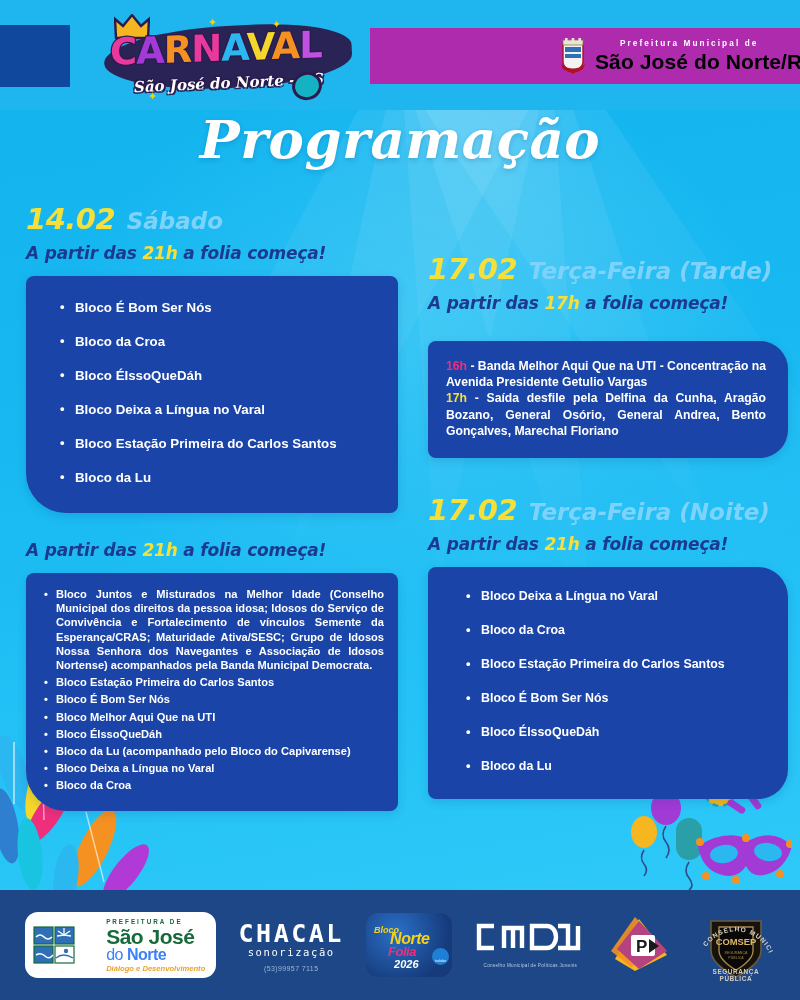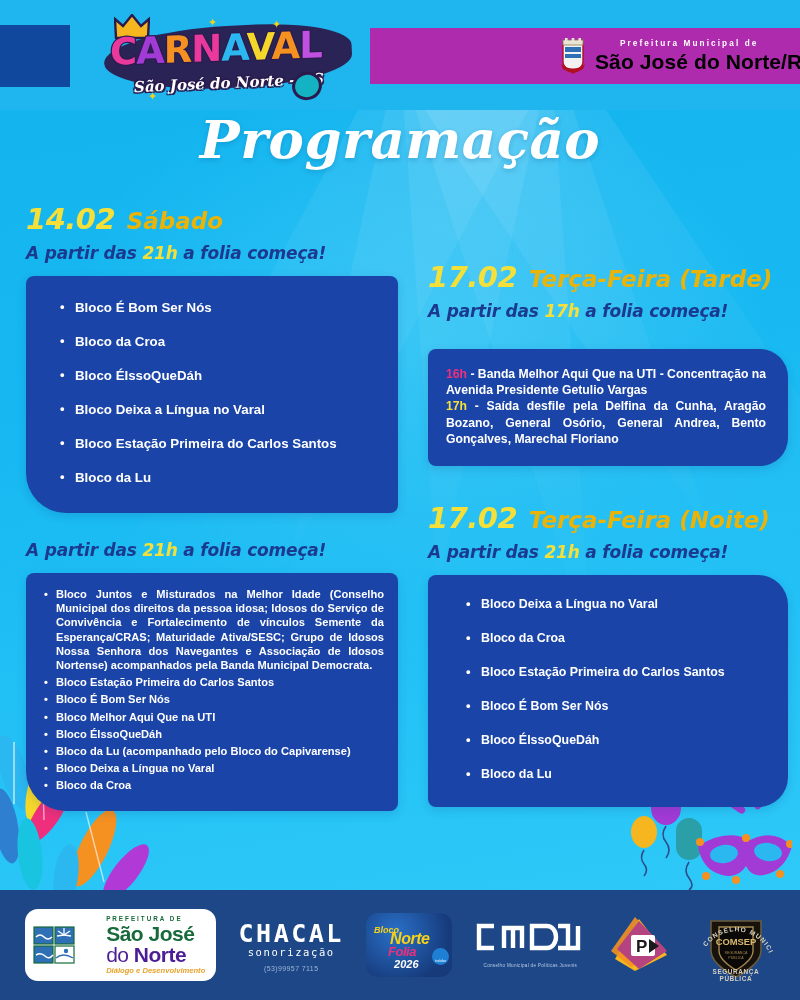--- a/index.html
+++ b/index.html
@@ -107,37 +107,37 @@
     font-family:"DejaVu Serif", serif;
     font-style:italic; font-weight:bold;
     font-size:53px; color:#ffffff;
     letter-spacing:.5px;
     text-shadow:0 2px 5px rgba(10,60,110,.22);
   }
 
   
   .col { position:absolute; }
   .col-left  { left:26px;  top:205px; width:372px; }
-  .col-right { left:428px; top:263px; width:360px; }
+  .col-right { left:428px; top:255px; width:360px; }
 
   .day-block { margin-bottom:0; }
 
   .day-head {
     white-space:nowrap; line-height:1;
     margin-bottom:9px;
   }
   .day-date {
     font-family:"DejaVu Sans", sans-serif;
     font-weight:bold; font-size:29px; color:#f5e03a;
     font-style:italic; letter-spacing:-.5px;
   }
   .day-name {
     font-family:"DejaVu Sans", sans-serif;
     font-weight:bold; font-style:italic; font-size:23px;
-    color:#eab308; margin-left:7px;
+    color:#7dd3fc; margin-left:7px;
   }
   .day-sub {
     font-family:"DejaVu Sans", sans-serif;
     font-weight:bold; font-style:italic; font-size:17px;
     color:#1b3a8f; white-space:nowrap;
     margin-bottom:13px; letter-spacing:-.2px;
   }
   .day-sub .hl { color:#f5e03a; }
 
   
@@ -206,21 +206,21 @@
 
   
   .sjn {
     background:#ffffff; border-radius:13px;
     padding:7px 11px 6px 8px; display:flex; align-items:center; gap:7px;
   }
   .sjn-crest { width:42px; height:40px; flex:0 0 42px; }
   .sjn-txt { line-height:1;margin-left:24px; }
   .sjn-pref { font-size:6.3px; letter-spacing:2px; color:#176a3a; font-weight:bold; }
   .sjn-l1 { font-size:21px; font-weight:bold; color:#176a3a; letter-spacing:-.5px; margin-top:1px; }
-  .sjn-l2 { font-size:21px; font-weight:bold; color:#4c1d95; letter-spacing:-.5px; }
+  .sjn-l2 { font-size:16px; font-weight:bold; color:#3b82f6; letter-spacing:-.5px; }
   .sjn-l2 em { font-style:normal; font-weight:normal; }
   .sjn-tag { font-size:7.6px; font-weight:bold; color:#e8a32b; font-style:italic; margin-top:2px; }
 
   
   .chacal { text-align:center; color:#fff; }
   .chacal-main {
     font-family:"DejaVu Sans Mono", monospace;
     font-size:25px; font-weight:bold; letter-spacing:2.5px;
   }
   .chacal-sub {

